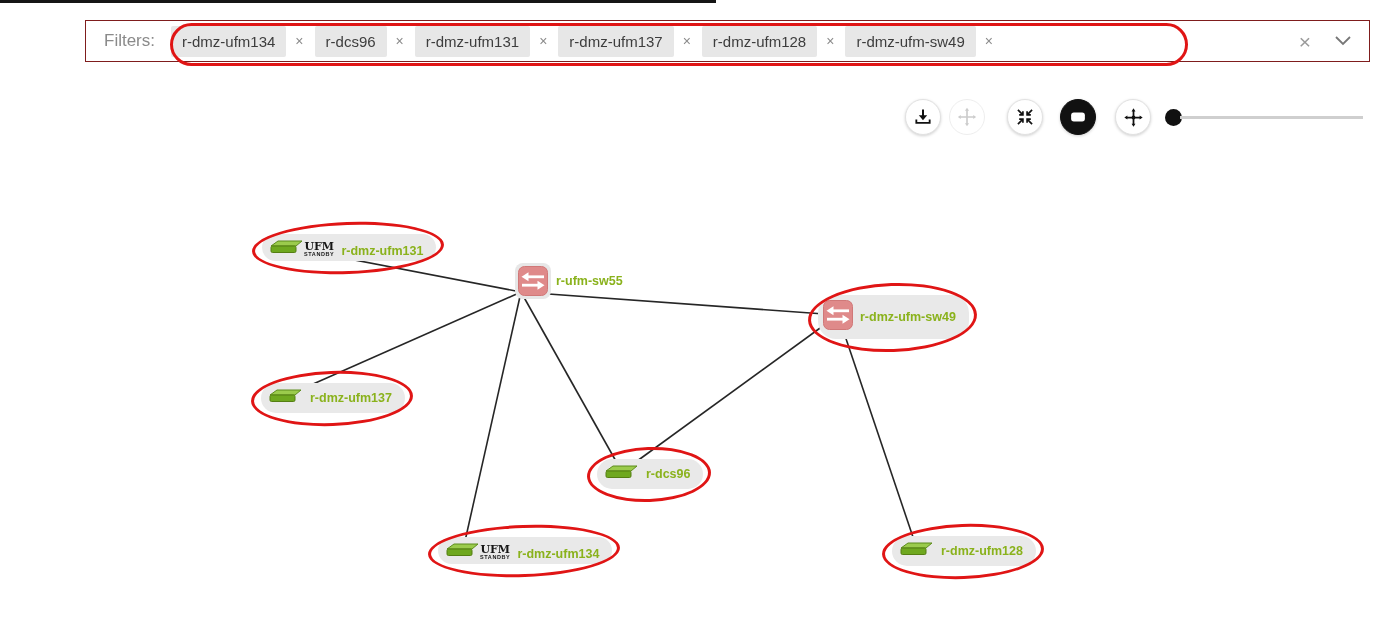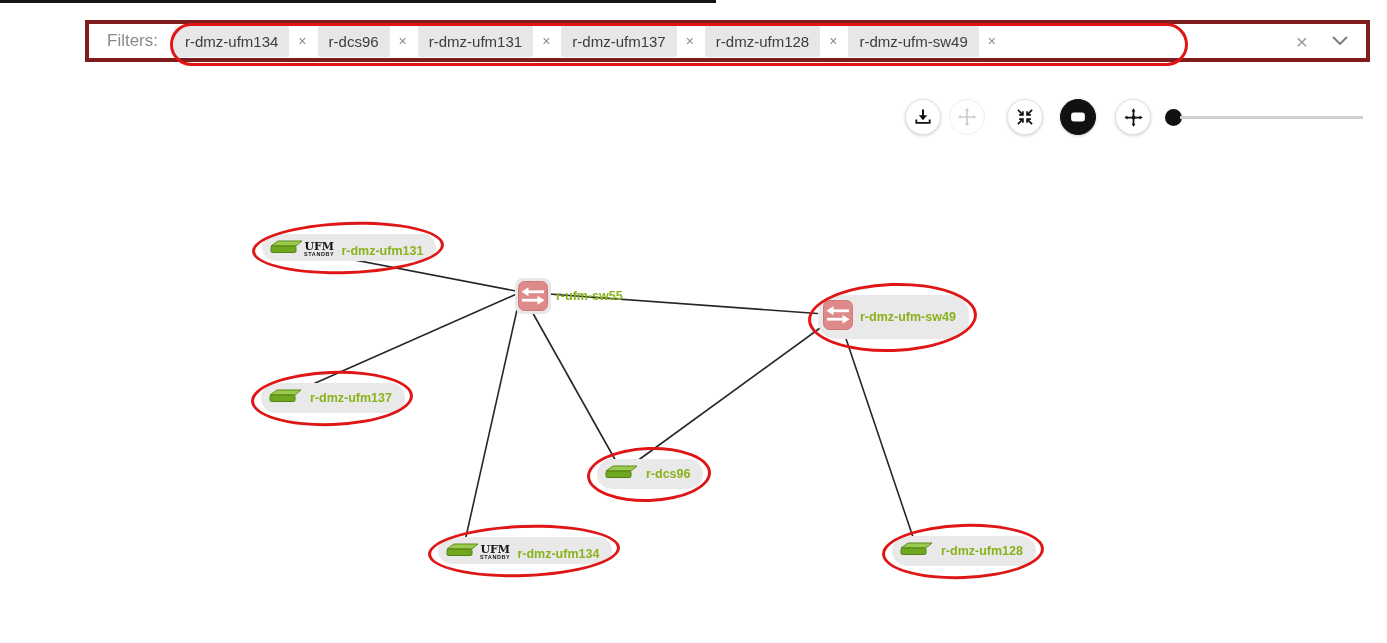--- a/index.html
+++ b/index.html
@@ -4,21 +4,21 @@
 <style>
   html,body{margin:0;padding:0;background:#fff;}
   body{font-family:"Liberation Sans",sans-serif;}
   #app{position:relative;width:1387px;height:643px;overflow:hidden;background:#fff;}
 
   
   #top-line{position:absolute;left:0;top:0;width:716px;height:3px;background:#151515;}
 
   
   #filter-bar{position:absolute;left:85px;top:20px;width:1285px;height:42px;
-    border:4px solid #7f1d1d;background:#fff;display:flex;align-items:center;
+    border:1px solid #7f1d1d;background:#fff;display:flex;align-items:center;
     padding:0 12px;box-sizing:border-box;}
   #filters-label{color:#8a8a8a;font-size:17px;margin:0 16px 0 6px;white-space:nowrap;}
   #chips{display:flex;align-items:center;gap:4px;flex:1;overflow:hidden;}
   .chip{background:#e7e7e7;color:#3d3d3d;font-size:15px;padding:7px 11px;border-radius:2px;
     white-space:nowrap;cursor:default;}
   .chip-x{color:#8a8a8a;font-size:14px;padding:0 7px 0 5px;cursor:pointer;}
   #bar-right{margin-left:auto;display:flex;align-items:center;gap:24px;padding-right:6px;}
   #clear-all{color:#9a9a9a;font-size:21px;line-height:1;cursor:pointer;}
   #dropdown-chevron{cursor:pointer;display:flex;align-items:center;}
 
@@ -158,21 +158,21 @@
               <rect x="1" y="6" width="25" height="6.5" rx="1.5" fill="#6fa81f" stroke="#557f12" stroke-width="1"></rect>
             </svg></span>
           <span class="badge">
             <span class="l1">UFM</span>
             <span class="l2">STANDBY</span>
           </span>
         </span>
         <span class="label" style="color: rgb(138, 178, 28);">r-dmz-ufm131</span>
         <div class="annotation" style="border-color: rgb(224, 21, 21);"></div>
       </div>
-      <div class="node switch plain" style="left: 503px; top: 278px; padding-left: 12px;">
+      <div class="node switch plain" style="left: 503px; top: 263px; padding-left: 12px;">
         <span class="iconwrap">
           <svg width="30" height="30" viewBox="0 0 30 30">
             <rect x="0.5" y="0.5" width="29" height="29" rx="6" fill="#df8a8a" stroke="#d07878"></rect>
             <rect x="9" y="9.4" width="17" height="2.8" fill="#fff"></rect>
             <polygon points="3.5,10.8 10.5,6.3 10.5,15.3" fill="#fff"></polygon>
             <rect x="4" y="17.8" width="17" height="2.8" fill="#fff"></rect>
             <polygon points="26.5,19.2 19.5,14.7 19.5,23.7" fill="#fff"></polygon>
           </svg>
         </span>
         <span class="label" style="color: rgb(138, 178, 28);">r-ufm-sw55</span>

